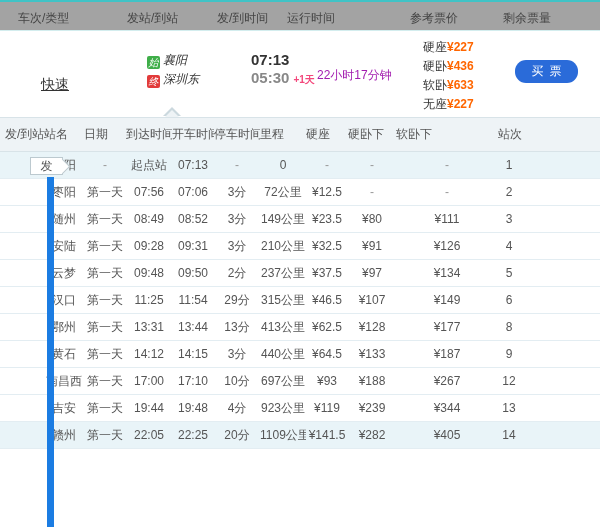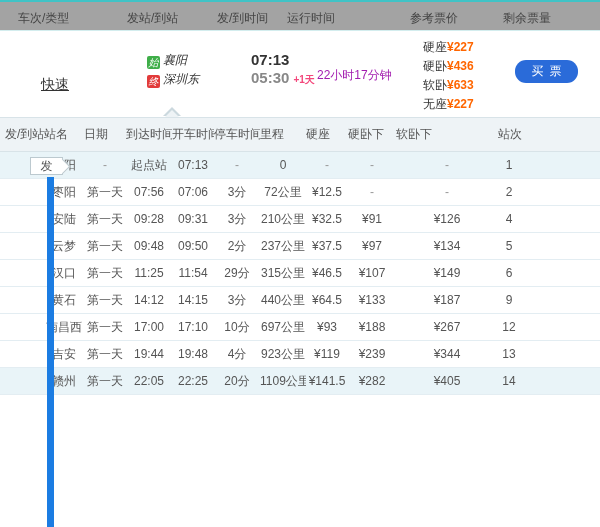--- a/index.html
+++ b/index.html
@@ -166,20 +166,33 @@
             <td>07:06</td>
             <td>3分</td>
             <td>72公里</td>
             <td>¥12.5</td>
             <td class="dash">-</td>
             <td class="dash">-</td>
             <td>2</td>
           </tr>
           <tr>
             <td></td>
+            <td>随州</td>
+            <td>第一天</td>
+            <td>08:49</td>
+            <td>08:52</td>
+            <td>3分</td>
+            <td>149公里</td>
+            <td>¥23.5</td>
+            <td>¥80</td>
+            <td>¥111</td>
+            <td>3</td>
+          </tr>
+          <tr>
+            <td></td>
             <td>安陆</td>
             <td>第一天</td>
             <td>09:28</td>
             <td>09:31</td>
             <td>3分</td>
             <td>210公里</td>
             <td>¥32.5</td>
             <td>¥91</td>
             <td>¥126</td>
             <td>4</td>
@@ -205,20 +218,33 @@
             <td>11:54</td>
             <td>29分</td>
             <td>315公里</td>
             <td>¥46.5</td>
             <td>¥107</td>
             <td>¥149</td>
             <td>6</td>
           </tr>
           <tr>
             <td></td>
+            <td>鄂州</td>
+            <td>第一天</td>
+            <td>13:31</td>
+            <td>13:44</td>
+            <td>13分</td>
+            <td>413公里</td>
+            <td>¥62.5</td>
+            <td>¥128</td>
+            <td>¥177</td>
+            <td>8</td>
+          </tr>
+          <tr>
+            <td></td>
             <td>黄石</td>
             <td>第一天</td>
             <td>14:12</td>
             <td>14:15</td>
             <td>3分</td>
             <td>440公里</td>
             <td>¥64.5</td>
             <td>¥133</td>
             <td>¥187</td>
             <td>9</td>

